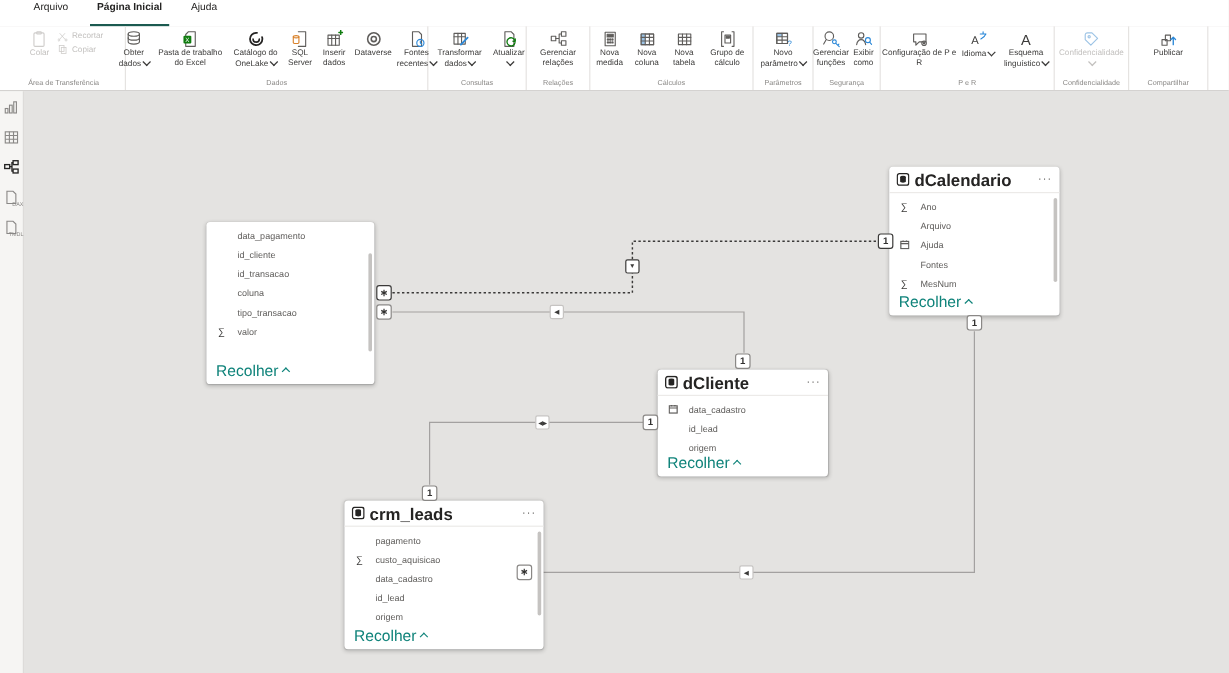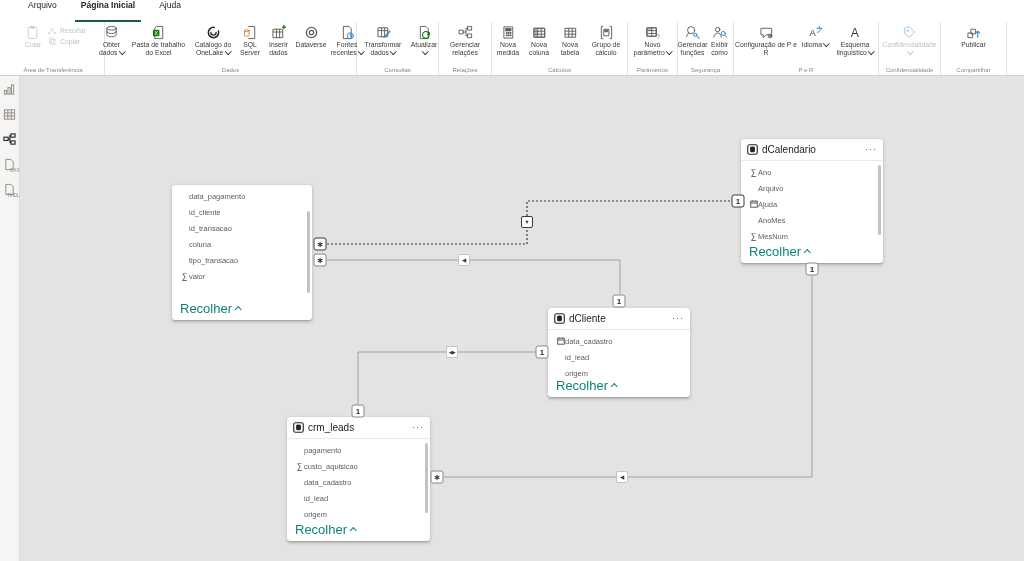--- a/index.html
+++ b/index.html
@@ -35,25 +35,25 @@
   .vlbl{position:absolute;bottom:-1px;right:-2px;font-size:4.5px;color:#8a8886;letter-spacing:0}
   
   .canvas{position:absolute;left:21px;top:76px;width:1003px;height:485px;background:#e4e3e1}
   svg.rels{position:absolute;left:0;top:0;z-index:1;pointer-events:none}
   .rel{fill:none;stroke:#a3a1a0;stroke-width:1}
   .rel.dashed{stroke:#3b3a39;stroke-width:1.2;stroke-dasharray:2 2}
   
   .card{position:absolute;z-index:2;background:#fff;border-radius:3px;box-shadow:0 1.2px 3.6px rgba(0,0,0,.22),0 .3px .9px rgba(0,0,0,.12);box-sizing:border-box;cursor:move}
   .chead{height:21px;display:flex;align-items:center;gap:4px;padding:0 6px;border-bottom:1px solid #eceae8}
   .chead svg{width:11px;height:11px;flex:none}
-  .cname{font-size:10px;font-weight:normal;color:#252423;white-space:nowrap;overflow:hidden}
+  .cname{font-size:14px;font-weight:bold;color:#252423;white-space:nowrap;overflow:hidden}
   .cmenu{margin-left:auto;color:#605e5c;font-size:9px;letter-spacing:1px;line-height:5px;cursor:pointer}
   .cmenu::before{content:"\00B7\00B7\00B7"}
   .cbody{padding:3px 0 0 8px}
-  .crow{height:16px;display:flex;align-items:center;gap:0;font-size:7.5px;color:#5f5d5b;cursor:pointer}
+  .crow{height:16px;display:flex;align-items:center;gap:9px;font-size:7.5px;color:#5f5d5b;cursor:pointer}
   .fic{width:9px;flex:none;display:flex;align-items:center;justify-content:center;color:#3b3a39}
   .fic.sigma::before{content:"\2211";font-size:8px}
   .fic svg{width:8px;height:8px}
   .fic svg *{stroke:#5f5d5b;fill:none;stroke-width:1}
   .cfoot{position:absolute;left:8px;bottom:4px;font-size:13px;color:#0f837a;cursor:pointer;display:flex;align-items:center}
   .chup{display:inline-block;width:3.5px;height:3.5px;border-left:1px solid #0f837a;border-top:1px solid #0f837a;transform:rotate(45deg);margin-left:4px;margin-top:2px}
   .cscroll{position:absolute;right:2px;width:3px;background:#c5c3c1;border-radius:2px;z-index:3;cursor:pointer}
   
   .badge{position:absolute;z-index:4;min-width:13px;height:13px;box-sizing:border-box;background:#fff;border:1px solid #8a8886;border-radius:2.5px;display:flex;align-items:center;justify-content:center;font-size:8px;font-weight:bold;color:#323130;transform:translate(-50%,-50%);line-height:1;padding:0 1px;cursor:pointer}
   .badge.dark{border:1.5px solid #3b3a39}
@@ -466,21 +466,21 @@
             <rect x=".7" y="1.2" width="6.6" height="6"></rect>
             <line x1=".7" y1="3" x2="7.3" y2="3"></line>
             <line x1="2.6" y1=".4" x2="2.6" y2="1.6"></line>
             <line x1="5.4" y1=".4" x2="5.4" y2="1.6"></line>
           </svg>
         </span>
         <span>Ajuda</span>
       </div>
     <div class="crow">
         <span class="fic"></span>
-        <span>AnoMes</span>
+        <span>Fontes</span>
       </div>
     <div class="crow">
         <span class="fic sigma"></span>
         <span>MesNum</span>
       </div>
   </div>
   <div class="cfoot">
       <span>Recolher</span>
       <span class="chup"></span>
     </div>
@@ -517,21 +517,21 @@
         <span class="fic"></span>
         <span>origem</span>
       </div>
   </div>
   <div class="cfoot">
       <span>Recolher</span>
       <span class="chup"></span>
     </div>
 </div>
 
-<div class="card" style="left:287px;top:417px;width:143px;height:124px">
+<div class="card" style="left:287px;top:417px;width:166px;height:124px">
   <div class="chead">
     <svg viewBox="0 0 12 12">
         <rect x=".8" y=".8" width="10.4" height="10.4" rx="2" style="fill:none;stroke:#252423;stroke-width:1.2"></rect>
         <ellipse cx="6" cy="3.8" rx="2.6" ry="1.1" style="fill:#252423"></ellipse>
         <path d="M3.4 3.8v4.2c0 .6 1.2 1.1 2.6 1.1s2.6-.5 2.6-1.1V3.8z" style="fill:#252423"></path>
       </svg>
     <span class="cname">crm_leads</span>
     <span class="cmenu"></span>
   </div>
   <div class="cbody">

